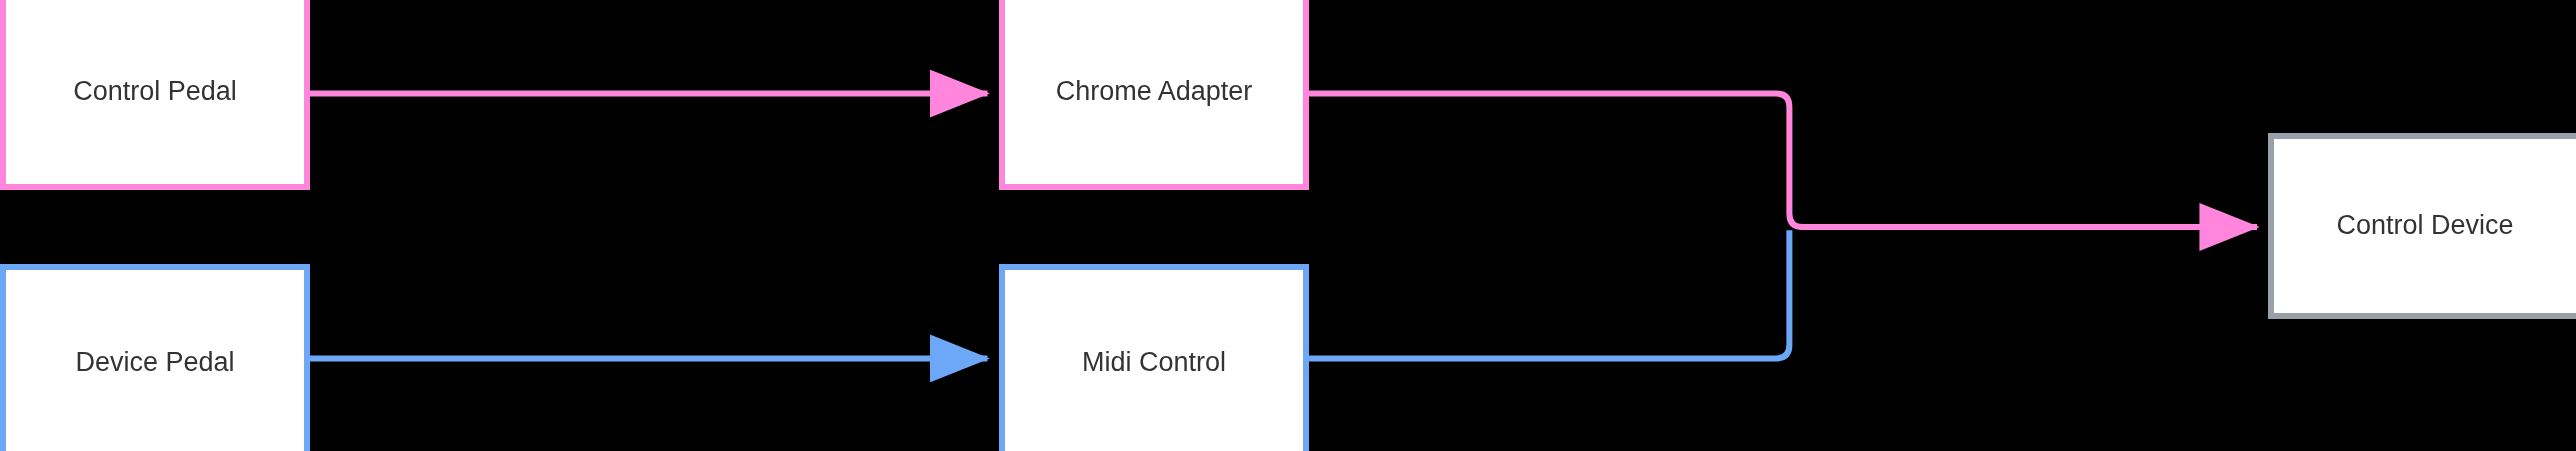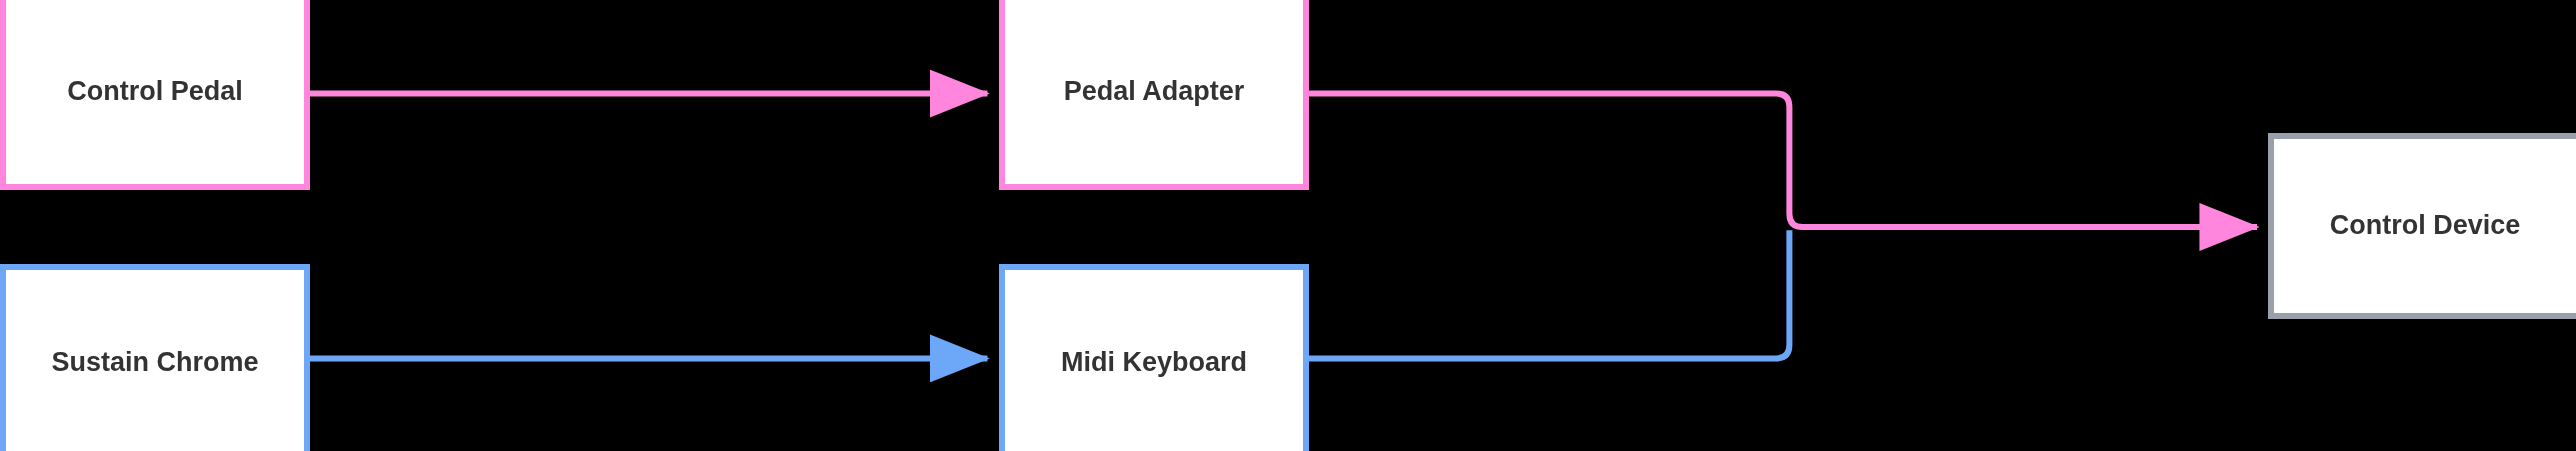--- a/index.html
+++ b/index.html
@@ -23,21 +23,21 @@
     box-sizing: border-box;
     background: #ffffff;
     display: flex;
     align-items: center;
     justify-content: center;
     text-align: center;
   }
   .node-label {
     color: #333333;
     font-size: 27px;
-    font-weight: bold;
+    font-weight: normal;
     font-family: "Liberation Sans", sans-serif;
     letter-spacing: 0px;
     line-height: 1.1;
     white-space: nowrap;
   }
   
   #node-control-pedal {
     left: 0px;  top: -6.7px;  width: 310px;  height: 197px;
     border: 6px solid #ff85dd;
   }
@@ -88,29 +88,29 @@
     <path d="M 1960 537 L 2662 537 Q 2682 537 2682 517 L 2682 345" fill="none" stroke="#6ca8f7" stroke-width="9" stroke-linecap="butt"></path>
 
     <path d="M 1960 140 L 2662 140 Q 2682 140 2682 160 L 2682 320 Q 2682 340 2702 340 L 3383 340" fill="none" stroke="#ff85dd" stroke-width="9" marker-end="url(#arrow-pink)"></path>
   </svg>
 
   <div class="node" id="node-control-pedal">
     <span class="node-label">Control Pedal</span>
   </div>
 
   <div class="node" id="node-sustain-pedal">
-    <span class="node-label">Sustain Chrome</span>
+    <span class="node-label">Device Pedal</span>
   </div>
 
   <div class="node" id="node-pedal-adapter">
-    <span class="node-label">Pedal Adapter</span>
+    <span class="node-label">Chrome Adapter</span>
   </div>
 
   <div class="node" id="node-midi-keyboard">
-    <span class="node-label">Midi Keyboard</span>
+    <span class="node-label">Midi Control</span>
   </div>
 
   <div class="node" id="node-chrome-device">
     <span class="node-label">Control Device</span>
   </div>
 
 </div>
 
 
 </body></html>

